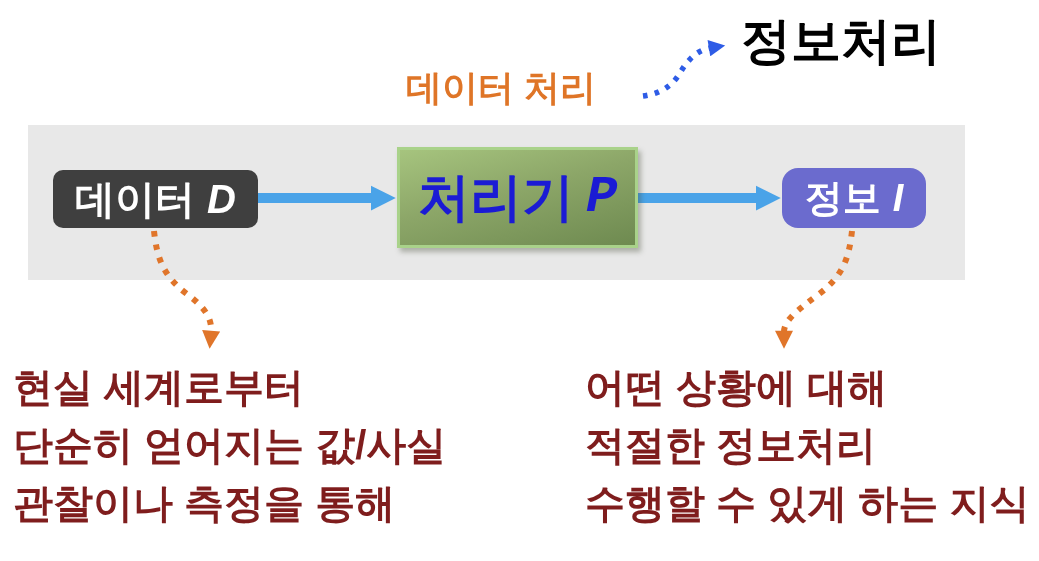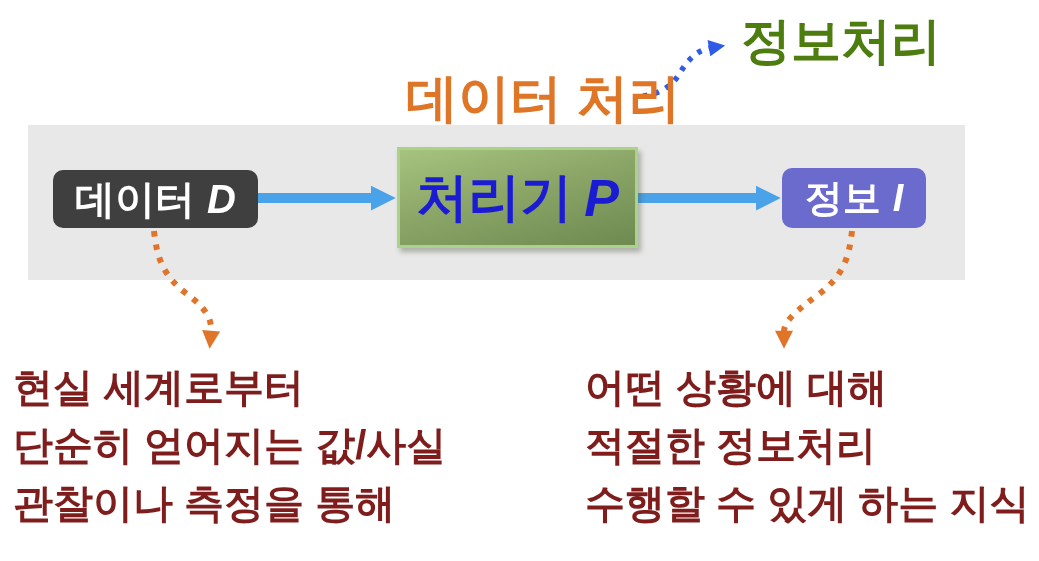--- a/index.html
+++ b/index.html
@@ -57,48 +57,49 @@
   .node-processor {
     left: 397px;
     top: 147px;
     width: 235px;
     height: 95px;
     background: linear-gradient(165deg, #a6c47e 0%, #8ca668 45%, #6e8a50 100%);
     border: 3px solid #a9d28a;
     box-shadow: 3px 4px 5px rgba(60, 70, 45, 0.35);
     color: #1b1bd4;
     font-size: 52px;
+    font-family: Liberation Mono, monospace;
   }
   .node-info {
     left: 782px;
     top: 168px;
     width: 144px;
     height: 60px;
     background: #6b6bce;
-    border-radius: 10px;
+    border-radius: 16px;
     color: #ffffff;
     font-size: 38px;
   }
   .heading {
     position: absolute;
     font-weight: 700;
     white-space: nowrap;
     z-index: 4;
   }
   .heading-data-processing {
     left: 406px;
     top: 64px;
-    font-size: 52px;
+    font-size: 36px;
     color: #df7527;
   }
   .heading-info-processing {
     left: 741px;
     top: 8px;
     font-size: 50px;
-    color: #4d7c0f;
+    color: #000000;
   }
   .note {
     position: absolute;
     top: 358px;
     font-size: 40px;
     font-weight: 700;
     color: #7f1d1d;
     line-height: 58px;
     white-space: nowrap;
     z-index: 4;

